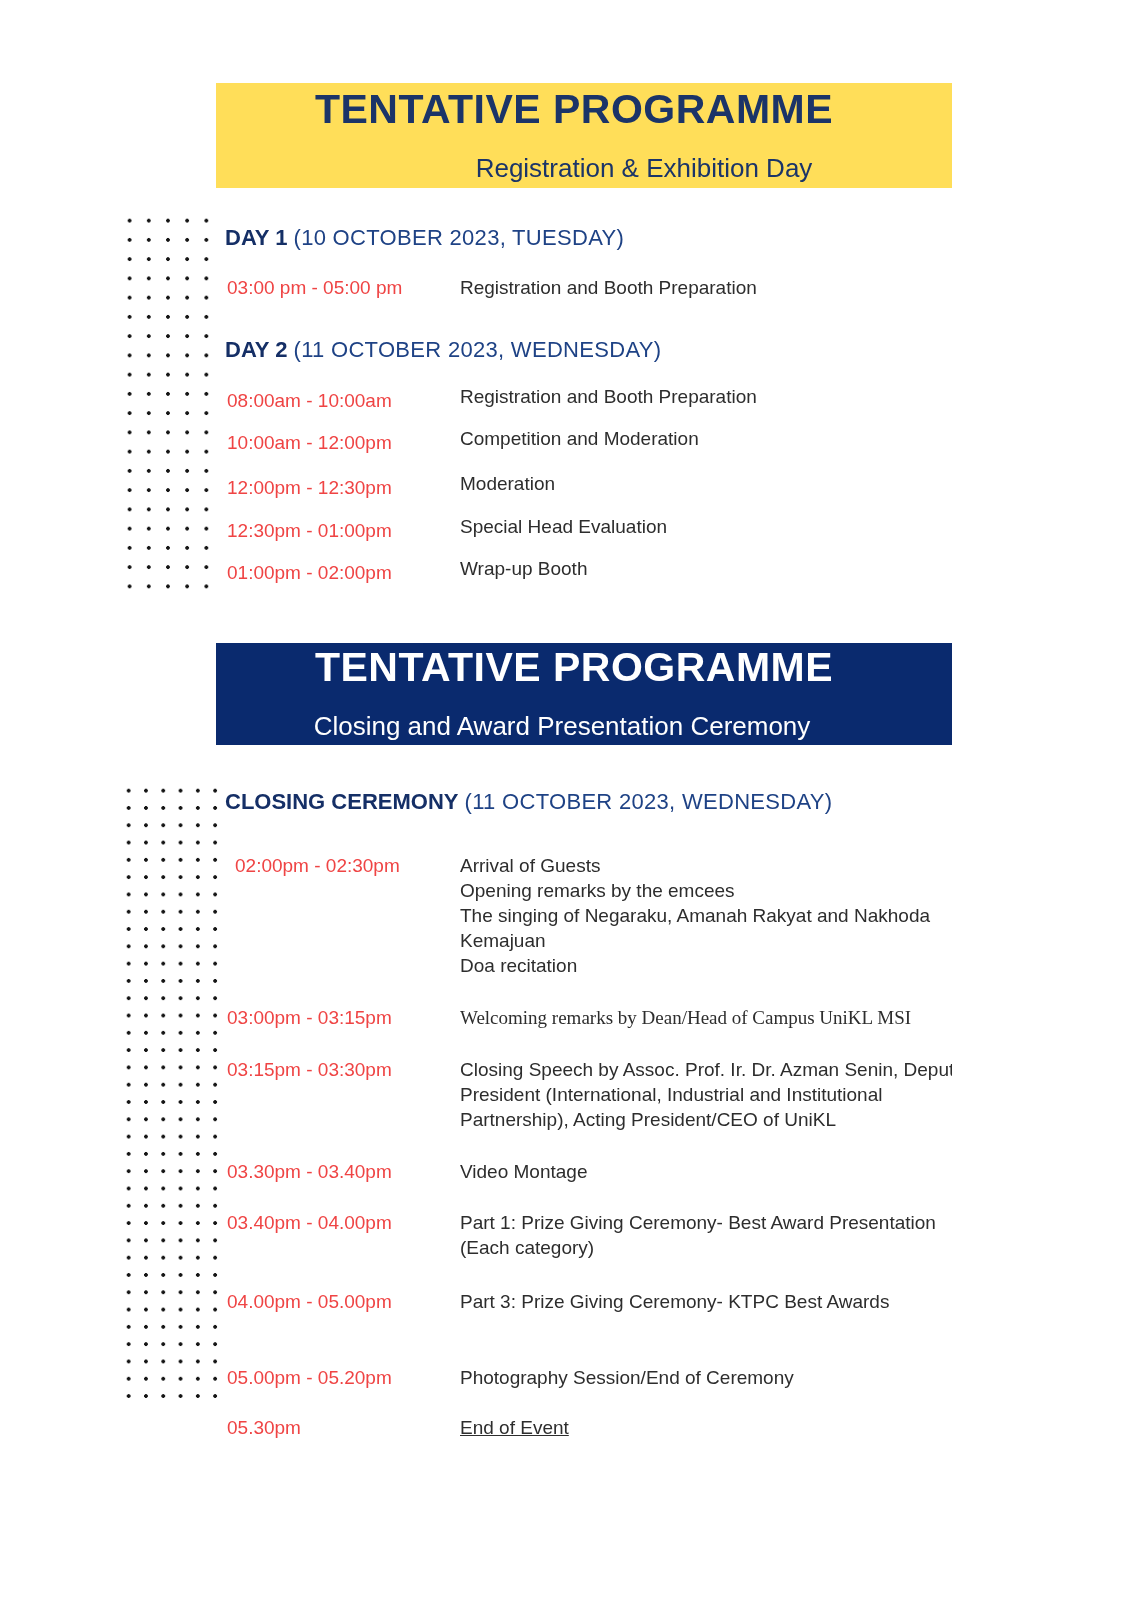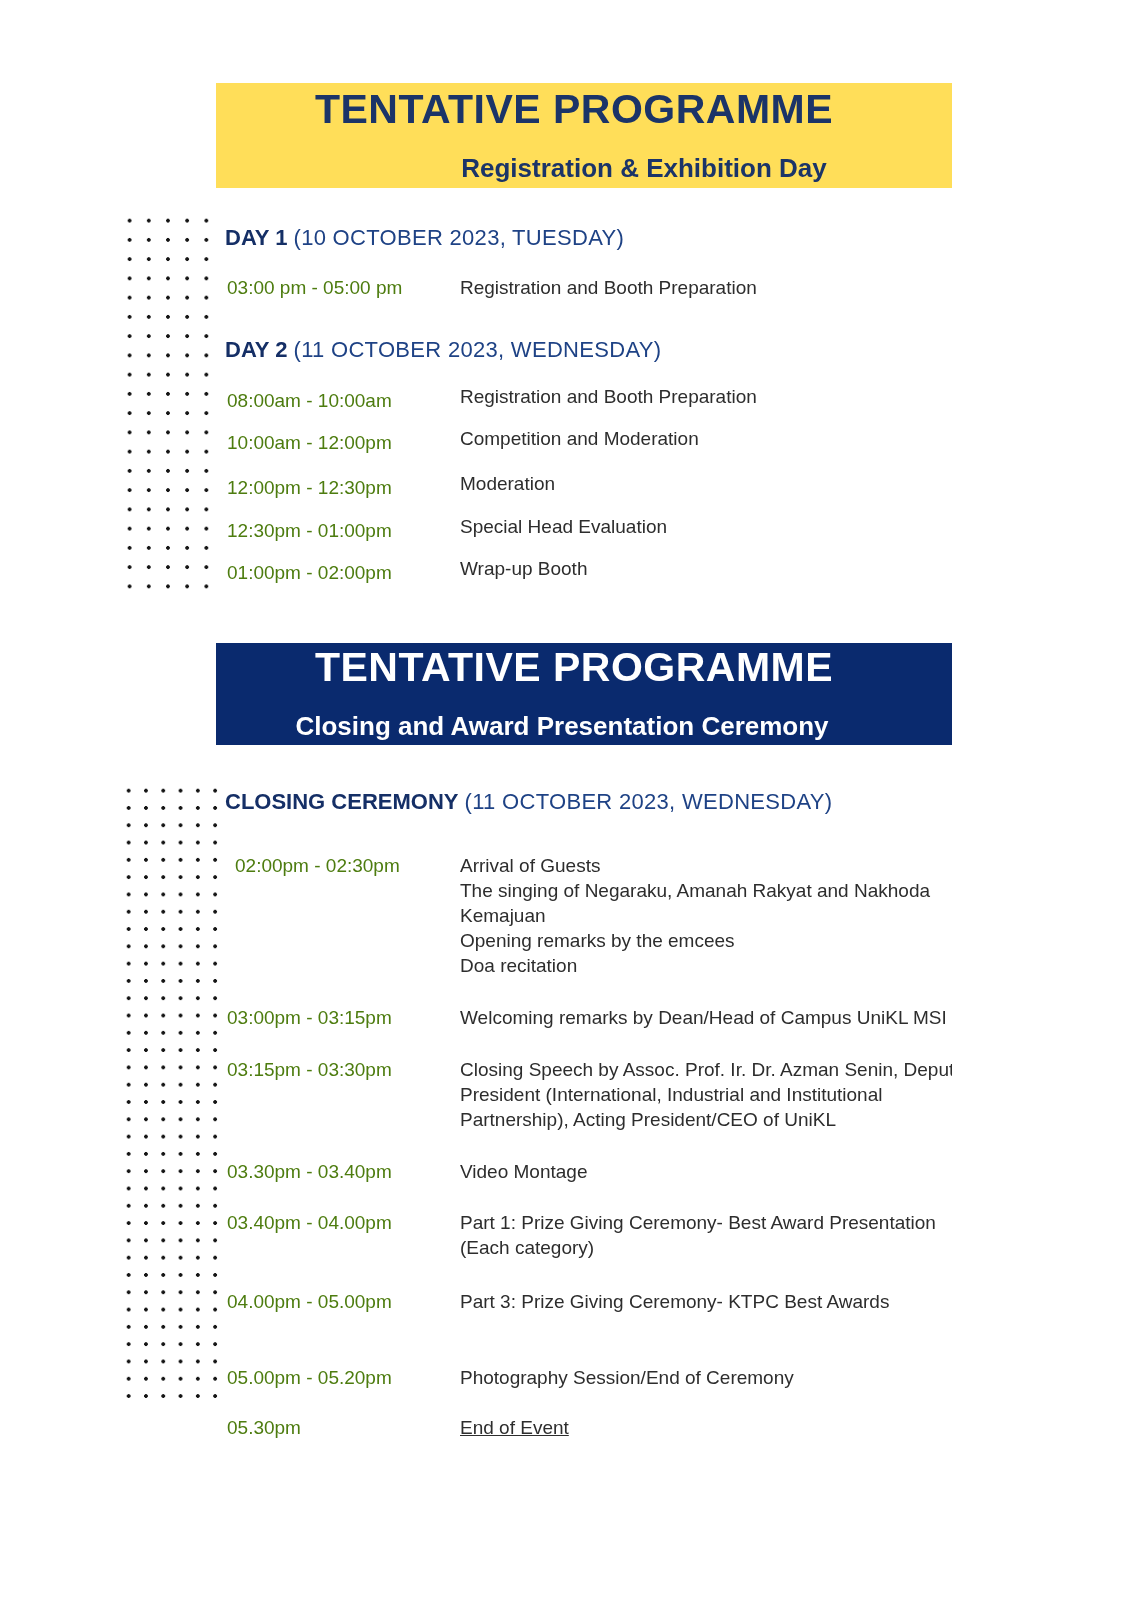--- a/index.html
+++ b/index.html
@@ -16,21 +16,21 @@
     position:absolute; left:216px; right:0;
     display:flex; flex-direction:column; align-items:center; justify-content:center;
   }
   .banner-yellow { top:83px; height:105px; background:#FFDE59; }
   .banner-navy   { top:643px; height:102px; background:#0A2A6E; }
   .banner-title {
     font-size:41px; font-weight:600; letter-spacing:0.5px; line-height:1.1;
     transform:translateX(-10px);
   }
   .banner-subtitle {
-    font-size:26px; font-weight:700; line-height:1.25; margin-top:20px;
+    font-size:26px; font-weight:400; line-height:1.25; margin-top:20px;
   }
   .banner-yellow .banner-title, .banner-yellow .banner-subtitle { color:#1B3468; }
   .banner-navy .banner-title, .banner-navy .banner-subtitle { color:#ffffff; }
   .banner-yellow .banner-subtitle { transform:translateX(60px); }
   .banner-navy .banner-subtitle { transform:translateX(-22px); }
 
   
   .dots {
     position:absolute;
     background-image:radial-gradient(circle, #141414 1.7px, rgba(0,0,0,0) 2.1px);
@@ -45,21 +45,21 @@
   .day-heading {
     position:absolute; left:225px;
     font-size:22px; white-space:nowrap;
   }
   .day-label { font-weight:800; color:#152F66; }
   .day-date  { font-weight:400; color:#1E4285; letter-spacing:0.3px; }
 
   
   .time {
     position:absolute; left:227px;
-    font-size:19px; color:#4d7c0f; white-space:nowrap; line-height:25px;text-align:center;
+    font-size:19px; color:#ef4444; white-space:nowrap; line-height:25px;text-align:center;
   }
   .activity {
     position:absolute; left:460px; width:520px;
     font-size:19px; color:#2D2D2D; line-height:25px;
   }
   .activity .line { display:block; }
 
   
   .page-number {
     position:absolute; left:1042px; top:1486px;
@@ -116,27 +116,27 @@
 
   <div class="day-heading" style="top:789px;">
     <span class="day-label">CLOSING CEREMONY</span>
     <span> </span>
     <span class="day-date">(11 OCTOBER 2023, WEDNESDAY)</span>
   </div>
 
   <div class="time" style="top:853px;margin-left:8px;">02:00pm - 02:30pm</div>
   <div class="activity" style="top:853px;">
     <span class="line">Arrival of Guests</span>
+    <span class="line">Opening remarks by the emcees</span>
     <span class="line">The singing of Negaraku, Amanah Rakyat and Nakhoda Kemajuan</span>
-    <span class="line">Opening remarks by the emcees</span>
     <span class="line">Doa recitation</span>
   </div>
 
   <div class="time" style="top:1005px;">03:00pm - 03:15pm</div>
-  <div class="activity" style="top:1005px;">
+  <div class="activity" style="top:1005px;font-family:Liberation Serif, serif;">
     <span class="line">Welcoming remarks by Dean/Head of Campus UniKL MSI</span>
   </div>
 
   <div class="time" style="top:1057px;">03:15pm - 03:30pm</div>
   <div class="activity" style="top:1057px;">
     <span class="line">Closing Speech by Assoc. Prof. Ir. Dr. Azman Senin, Deputy President (International, Industrial and Institutional Partnership), Acting President/CEO of UniKL</span>
   </div>
 
   <div class="time" style="top:1159px;">03.30pm - 03.40pm</div>
   <div class="activity" style="top:1159px;">

